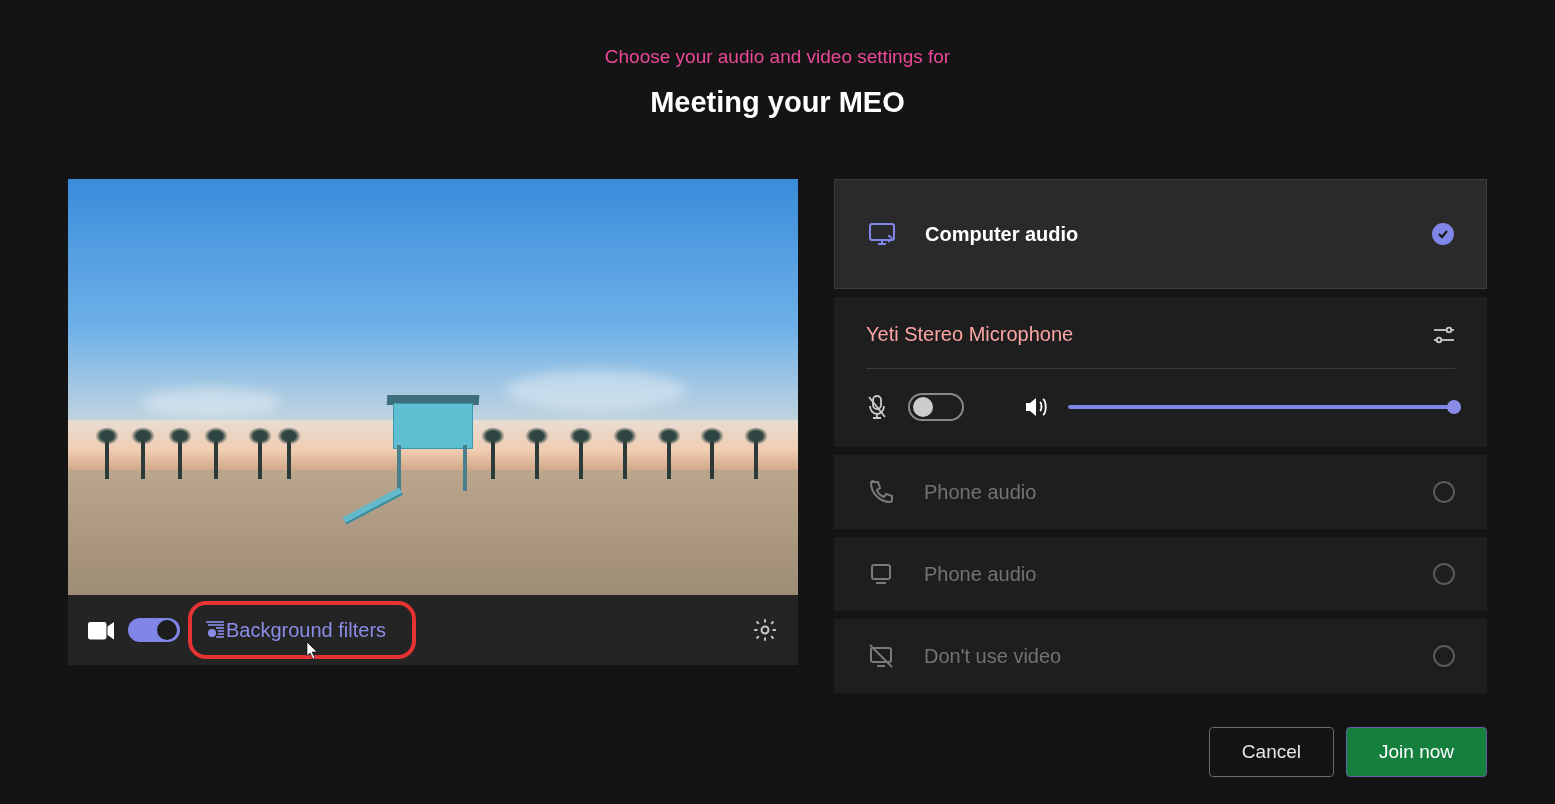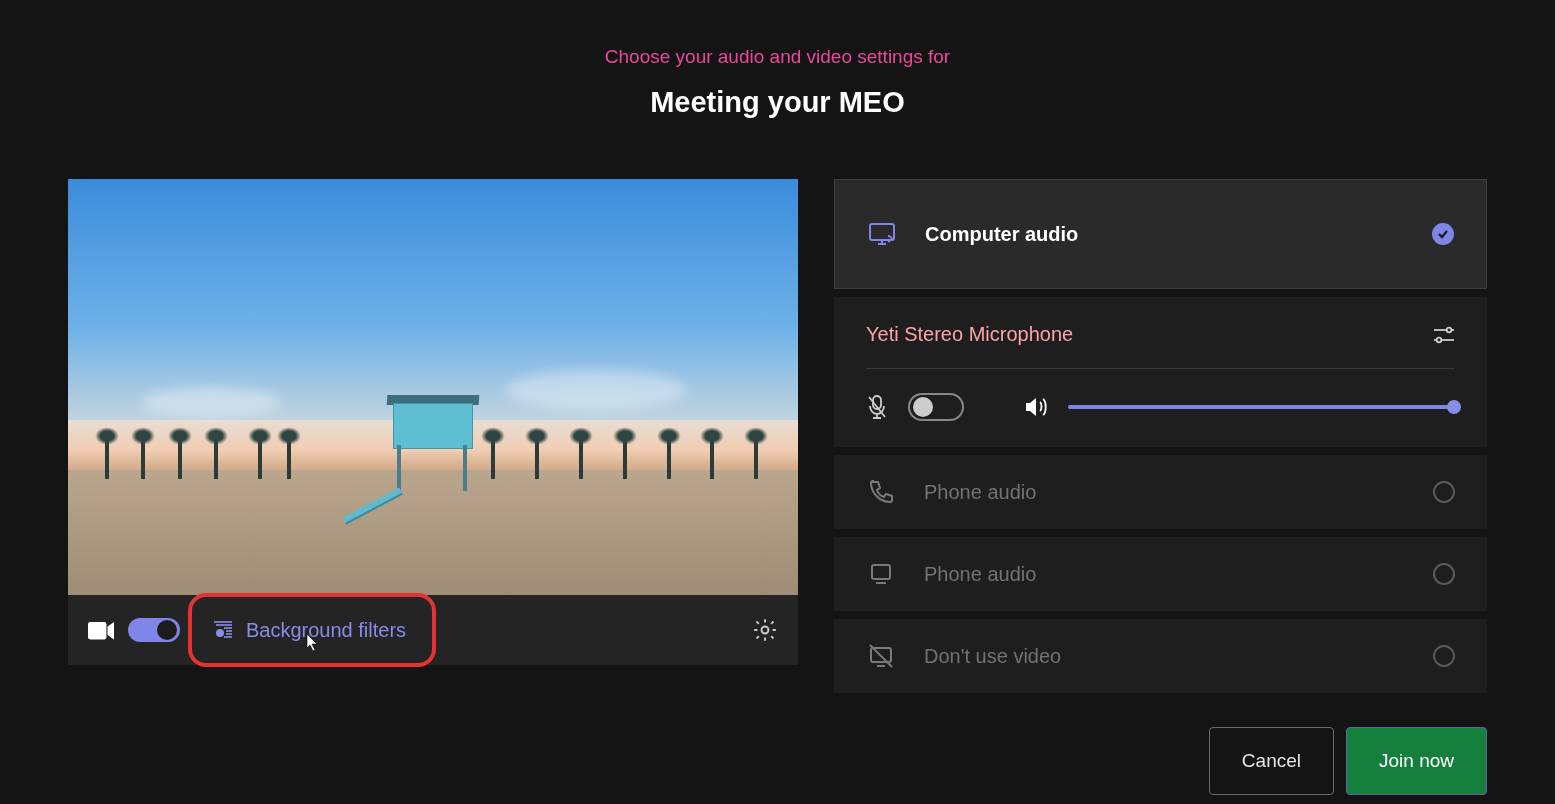--- a/index.html
+++ b/index.html
@@ -148,26 +148,25 @@
     right: 3px;
     top: 2px;
     width: 20px;
     height: 20px;
     background: #1c1c1c;
     border-radius: 50%;
   }
   .bg-filters-btn {
     display: flex;
     align-items: center;
-    gap: 12px;
     border: 4px solid #e53232;
     border-radius: 18px;
-    padding: 10px 26px 10px 20px;
+    padding: 10px 26px 10px 12px;
     margin-left: 8px;
-    height: 74px;
+    height: 58px;
     position: relative;
   }
   .bg-filters-btn .bf-icon {
     width: 22px;
     height: 20px;
     color: #8a8de8;
   }
   .bg-filters-btn .bf-label {
     color: #8a8de8;
     font-size: 20px;
@@ -296,21 +295,21 @@
   }
 
   .footer {
     display:flex;
     justify-content:flex-end;
     gap: 12px;
     padding: 28px 68px 0 0;
     margin-top: 6px;
   }
   .btn {
-    height: 68px;
+    height: 50px;
     padding: 0 32px;
     font-size: 19px;
     border-radius: 4px;
     cursor: pointer;
     display:flex;
     align-items:center;
   }
   .btn-cancel {
     background: transparent;
     border: 1px solid #6a6a6a;

